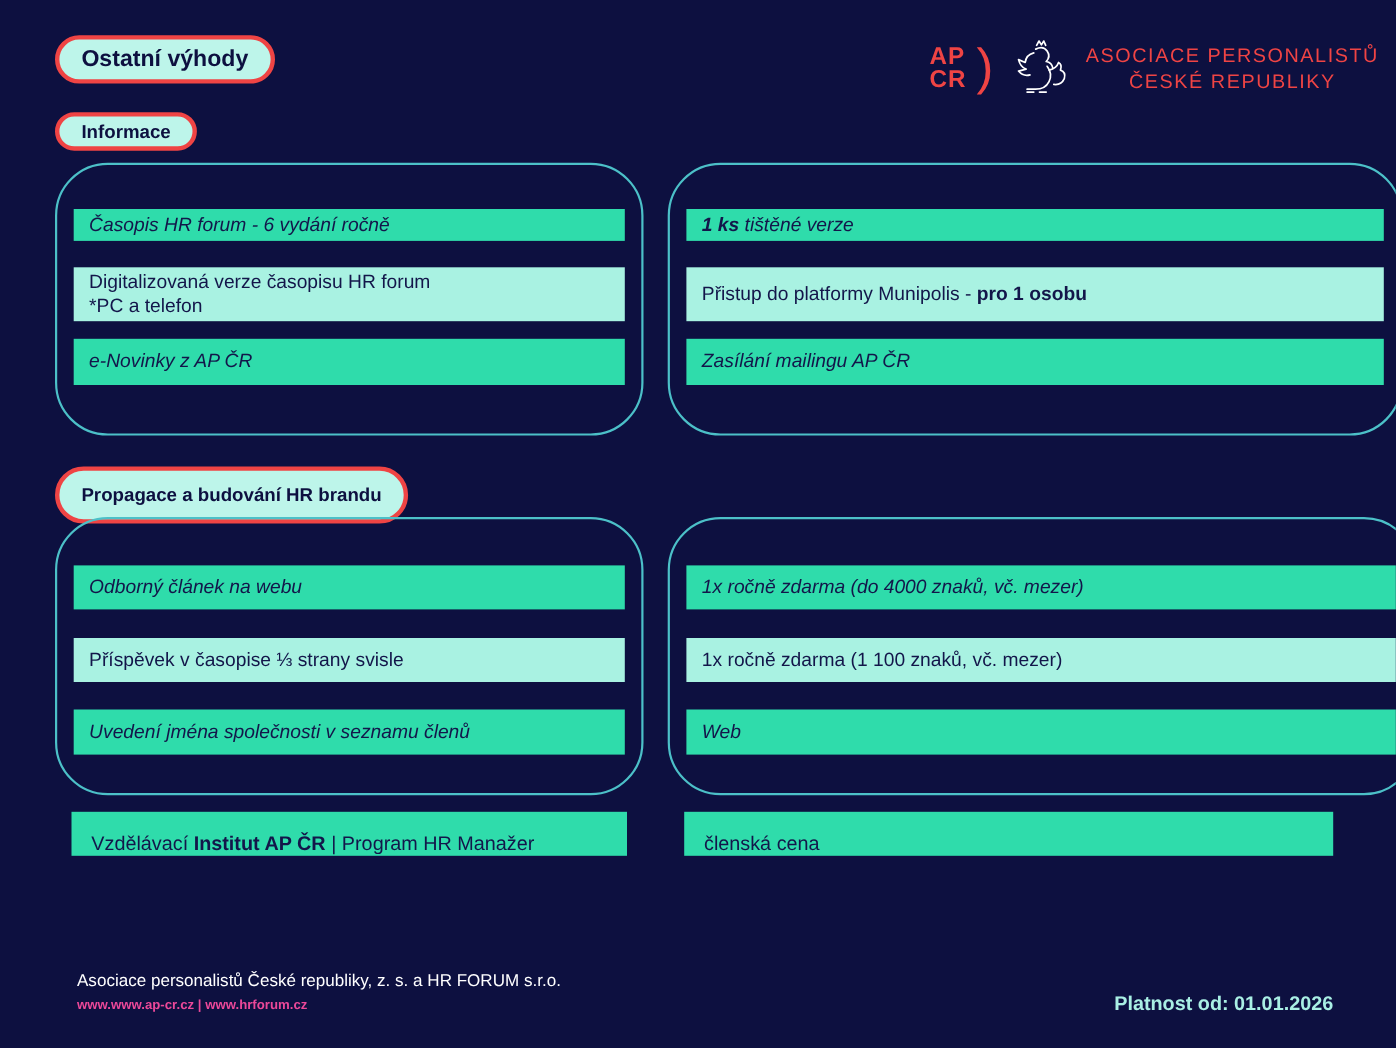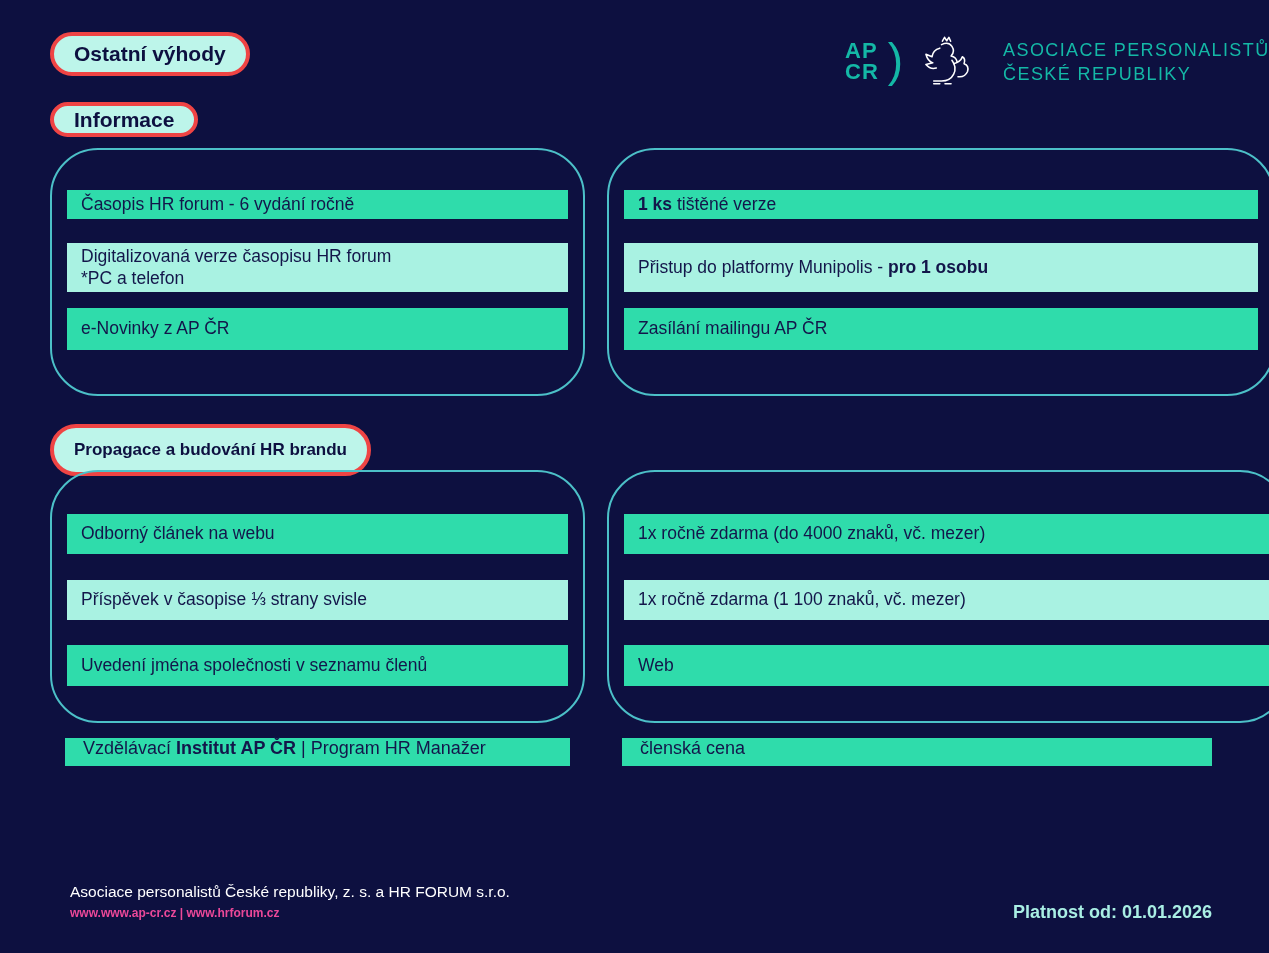--- a/index.html
+++ b/index.html
@@ -20,52 +20,53 @@
     background: #bdf5ea;
     border: 4px solid #ef4444;
     border-radius: 999px;
     color: #0d1040;
     font-weight: 700;
     padding: 0 20px;
     white-space: nowrap;
     box-sizing: border-box;
   }
   #title-pill      { left: 50px;  top: 32px;  height: 44px; font-size: 21px; }
-  #informace-pill  { left: 50px;  top: 102px; height: 35px; font-size: 21px; }
+  #informace-pill  { left: 50px;  top: 102px; height: 35px; font-size: 17px; }
   #propagace-pill  { left: 50px;  top: 424px; height: 52px; font-size: 17px; }
 
   
   .logo {
     position: absolute;
     left: 845px; top: 33px;
     display: flex;
     align-items: center;
-    color: #14b8a6;
+    color: #ef4444;
   }
   .monogram {
     font-size: 22px;
     font-weight: 700;
     line-height: 0.95;
     letter-spacing: 1px;
   }
   .bracket {
     font-size: 46px;
     font-weight: 400;
     line-height: 1;
     margin-left: 9px;
     margin-top: -4px;
   }
   .lion { width: 52px; height: 58px; margin-left: 16px; }
   .orgname {
-    margin-left: 32px;
+    margin-left: 16px;
     font-size: 18px;
     letter-spacing: 1.4px;
     line-height: 1.35;
     font-weight: 400;
     white-space: nowrap;
+    text-align: center;
   }
 
   
   .benefit-box {
     position: absolute;
     border: 2.5px solid #4cc0c8;
     border-radius: 48px;
     box-sizing: border-box;
   }
   #box-tl { left: 50px;  top: 148px; width: 535px; height: 248px; }
@@ -78,44 +79,44 @@
     left: 15px;
     width: calc(100% - 30px);
     display: flex;
     align-items: center;
     padding: 0 14px;
     box-sizing: border-box;
     color: #13164a;
     font-size: 17.5px;
     line-height: 1.25;
   }
-  .bar.teal { background: #2fdcab; }
+  .bar.teal { background: #2fdcab; font-style: italic; }
   .bar.mint { background: #a9f2e2; }
 
   
   .t-r1 { top: 40px;  height: 29px; }
   .t-r2 { top: 93px;  height: 49px; }
   .t-r3 { top: 158px; height: 42px; }
   
   .b-r1 { top: 42px;  height: 40px; }
   .b-r2 { top: 108px; height: 40px; }
   .b-r3 { top: 173px; height: 41px; }
 
   
   .standalone {
     position: absolute;
     display: flex;
-    align-items: flex-start;
+    align-items: flex-end;
     padding: 0 18px;
     box-sizing: border-box;
     background: #2fdcab;
     color: #13164a;
     font-size: 18px;
     top: 738px;
-    height: 28px;
+    height: 40px;
   }
   #bar-institut { left: 65px;  width: 505px; }
   #bar-clenska  { left: 622px; width: 590px; }
 
   
   .footer-org {
     position: absolute;
     left: 70px; top: 883px;
     color: #ffffff;
     font-size: 15.5px;

